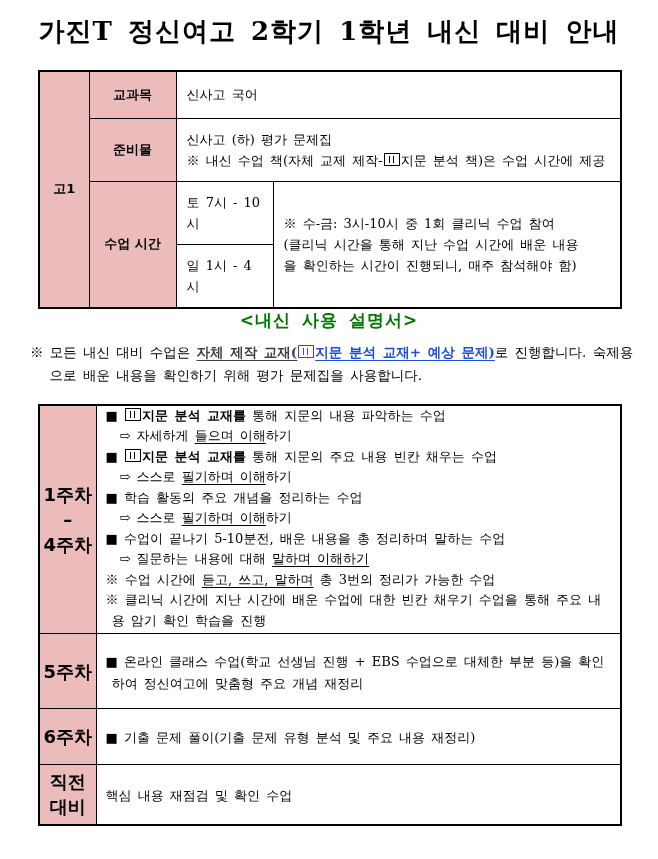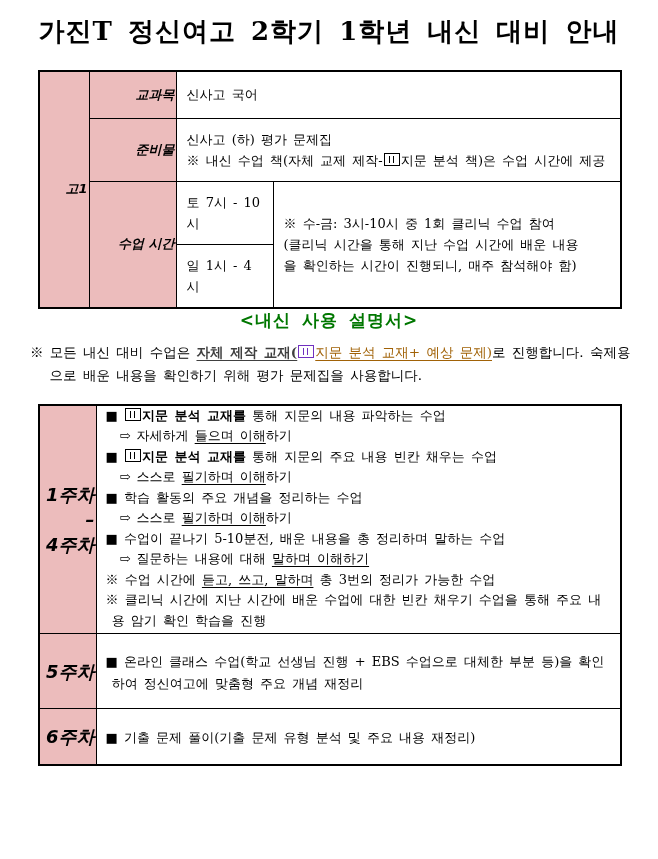--- a/index.html
+++ b/index.html
@@ -10,21 +10,21 @@
   }
   .g{font-family:"DejaVu Sans","Liberation Sans",sans-serif;}
   .title{
     padding-top:14px;text-align:center;
     font-size:26px;font-weight:bold;letter-spacing:1px;word-spacing:5px;
   }
   table{border-collapse:collapse;table-layout:fixed;margin-left:38px;}
   td{border:1px solid #000;box-sizing:border-box;vertical-align:middle;}
   .t1{margin-top:21px;width:582px;border:2px solid #000;}
   .t2{margin-top:17px;width:582px;border:2px solid #000;}
-  .pink{background:#ECBCBC;text-align:right;font-weight:bold;font-style:italic;}
+  .pink{background:#ECBCBC;text-align:center;font-weight:bold;}
   .cell{padding:10px 10px;word-spacing:2px;line-height:21px;}
   .r1 td{height:47px;}
   .r2 td{height:56px;}
   .r3 td{height:41px;}
   .r4 td{height:42px;}
   .t2 .w14 td{height:229px;}
   .t2 .w5 td{height:75px;}
   .t2 .w6 td{height:56px;}
   .t2 .wf td{height:60px;}
   .t2 .lblcell{line-height:25px;font-size:18px;}
@@ -83,21 +83,21 @@
     </tr>
     <tr class="r4">
       <td class="cell">일 1시 - 4시</td>
     </tr>
   </tbody>
     </table>
 
   <div class="gheading g">&lt;내신 사용 설명서&gt;</div>
 
   <div class="intro">
-      <div class="rline"><span>※ 모든 내신 대비 수업은 </span><span class="u" style="font-weight: bold; color: #404040;">자체 제작 교재(</span><span class="tofu u" style="color: rgb(112, 48, 192);"></span><span class="u" style="font-weight: normal; color: #a16207;">지문 분석 교재+ 예상 문제)</span><span>로 진행합니다. 숙제용</span></div>
+      <div class="rline"><span>※ 모든 내신 대비 수업은 </span><span class="u" style="font-weight: bold; color: #404040;">자체 제작 교재(</span><span class="tofu u" style="color: rgb(112, 48, 192);"></span><span class="u" style="font-weight: bold; color: #1d4ed8;">지문 분석 교재+ 예상 문제)</span><span>로 진행합니다. 숙제용</span></div>
       <div class="rline" style="padding-left: 19.6px;"><span>으로 배운 내용을 확인하기 위해 평가 문제집을 사용합니다.</span></div>
     </div>
 
   <table class="t2">
     <colgroup>
         <col style="width:57px">
         <col style="width:525px">
       </colgroup>
     <tbody>
         <tr class="w14">
@@ -130,16 +130,24 @@
           </td>
     </tr>
     <tr class="w6">
       <td class="pink g lblcell">
             <div class="rline">6주차</div>
           </td>
       <td class="content">
             <div class="rline"><span>■ 기출 문제 풀이(기출 문제 유형 분석 및 주요 내용 재정리)</span></div>
           </td>
     </tr>
+    <tr class="wf">
+      <td class="pink g lblcell">
+            <div class="rline">직전대비</div>
+          </td>
+      <td class="content">
+            <div class="rline"><span>핵심 내용 재점검 및 확인 수업</span></div>
+          </td>
+    </tr>
   </tbody>
     </table>
 
 </div>
 
 </body></html>

